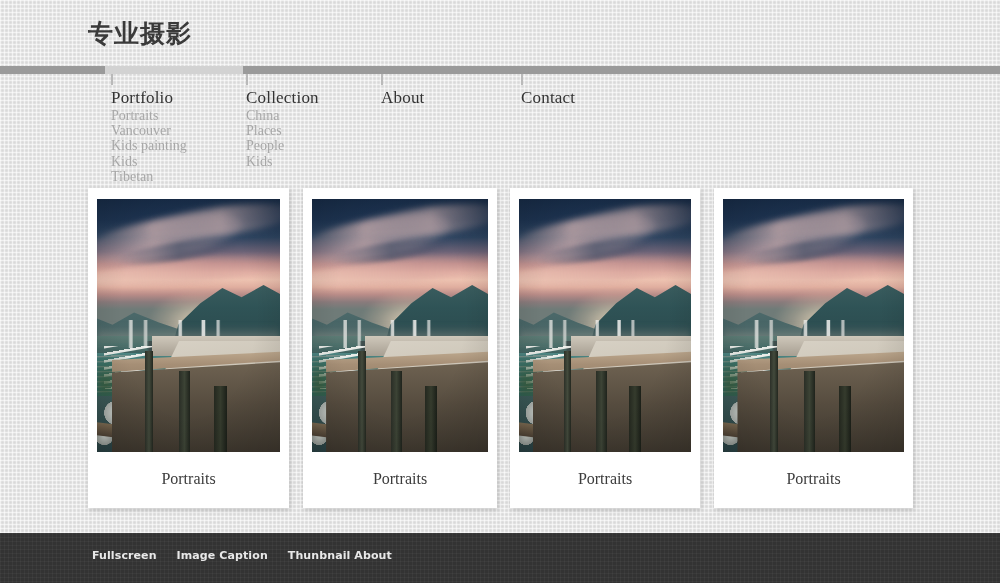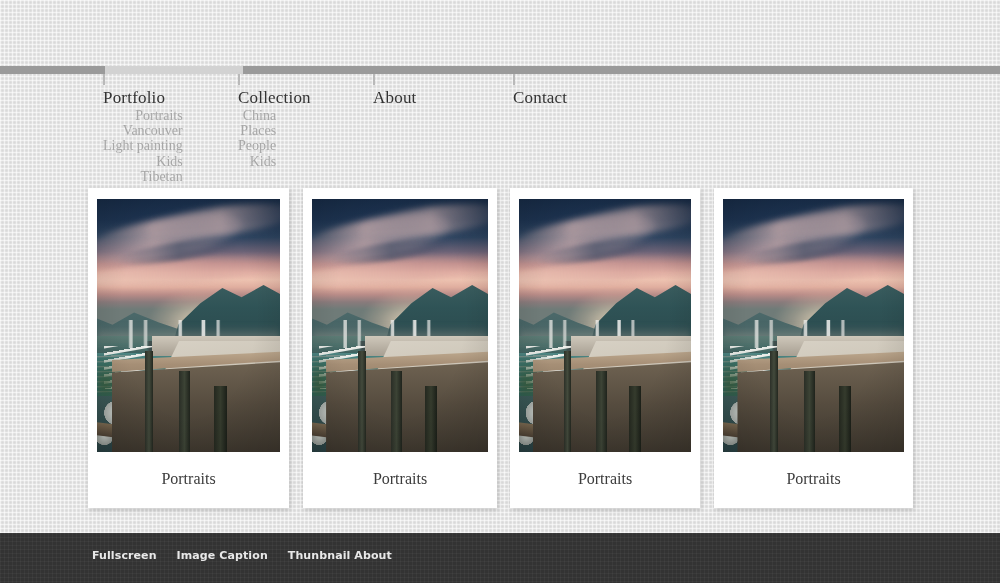--- a/index.html
+++ b/index.html
@@ -66,25 +66,24 @@
     left: 105px;
     top: 0;
     width: 138px;
     height: 8px;
     background: #d2d2d2;
   }
 
   
   .nav {
     position: absolute;
-    left: 0;
+    left: 8px;
     top: 74px;
     width: 992px;
     height: 112px;
-    text-align: right;
   }
   .nav-col {
     position: absolute;
     top: 0;
   }
   .nav-tick {
     position: absolute;
     left: 0;
     top: 0;
     width: 2px;
@@ -386,34 +385,35 @@
     font-weight: bold;
     color: #e8e8e8;
     white-space: nowrap;
     letter-spacing: 0.1px;
   }
 </style>
 </head>
 <body>
 
 <div class="header">
+  <div class="brand-cn">专业摄影</div>
 </div>
 
 <div class="rule-bar">
   <div class="rule-bar-active"></div>
 </div>
 
 <div class="nav" id="nav-root">
     <div class="nav-col" style="left: 103px;">
       <div class="nav-tick"></div>
       <div class="nav-title">Portfolio</div>
       <div class="nav-sub">
         <div class="nav-sub-item">Portraits</div>
         <div class="nav-sub-item">Vancouver</div>
-        <div class="nav-sub-item">Light painting</div>
+        <div class="nav-sub-item">Kids painting</div>
         <div class="nav-sub-item">Kids</div>
         <div class="nav-sub-item">Tibetan</div>
       </div>
     </div>
     <div class="nav-col" style="left: 238px;">
       <div class="nav-tick"></div>
       <div class="nav-title">Collection</div>
       <div class="nav-sub">
         <div class="nav-sub-item">China</div>
         <div class="nav-sub-item">Places</div>

